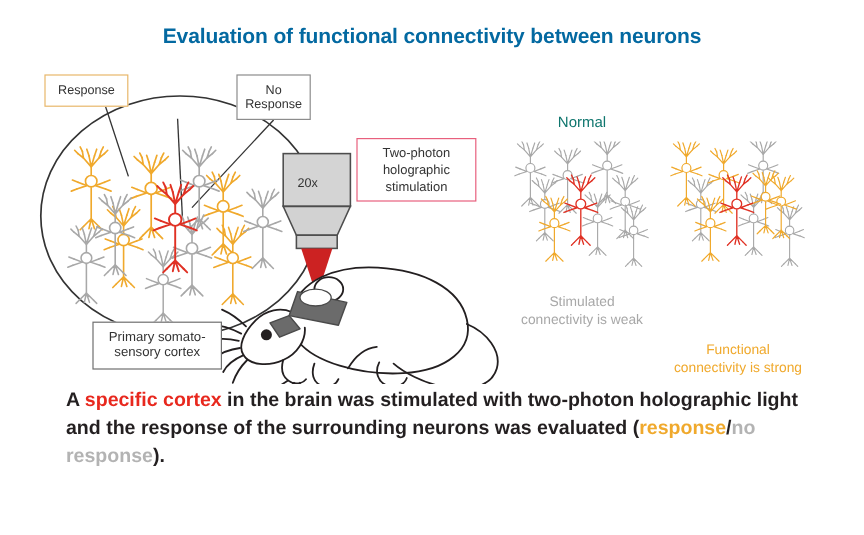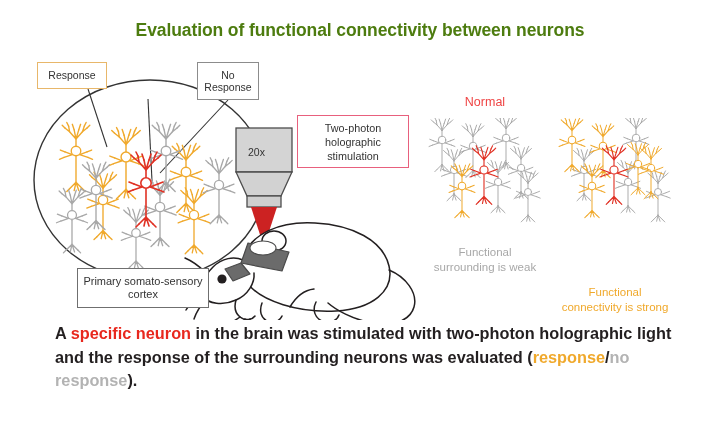--- a/index.html
+++ b/index.html
@@ -24,21 +24,21 @@
   
   .title {
     position: absolute;
     top: 20px;
     left: 0;
     width: 720px;
     text-align: center;
     font-size: 17.5px;
     font-weight: bold;
     letter-spacing: -0.1px;
-    color: #4d7c0f;
+    color: #0369a1;
   }
 
   
   .labelbox {
     position: absolute;
     box-sizing: border-box;
     background: #ffffff;
     text-align: center;
     font-size: 10.5px;
     line-height: 12.2px;
@@ -49,30 +49,30 @@
     justify-content: center;
     border: 1.4px solid #808080;
   }
   .labelbox.orange { border-color: #e8b76a; }
   .labelbox.red    { border-color: #e8607d; }
   .labelbox.grey   { border-color: #8c8c8c; }
 
   #lb-response   { left: 37px;  top: 62px;  width: 70px; height: 27px; }
   #lb-stimulated { left: 117px; top: 61px;  width: 64px; height: 38px; }
   #lb-noresponse { left: 197px; top: 62px;  width: 62px; height: 38px; }
-  #lb-twophoton  { left: 297px; top: 115px; width: 112px; height: 53px;
+  #lb-twophoton  { left: 297px; top: 115px; width: 100px; height: 53px;
                    border-color:#e8607d; font-size: 10.8px; line-height: 14px; }
-  #lb-cortex     { left: 77px;  top: 268px; width: 132px; height: 40px;
+  #lb-cortex     { left: 77px;  top: 268px; width: 108px; height: 40px;
                    border-color:#6f6f6f; font-size: 11px; line-height: 13.5px; }
 
   
   .panel-title {
     position: absolute;
     font-size: 12.5px;
-    color: #ef4444;
+    color: #0f766e;
     text-align: center;
     width: 120px;
   }
   #pt-normal { left: 425px; top: 95px; }
   #pt-acute  { left: 555px; top: 95px; }
 
   .panel-caption {
     position: absolute;
     width: 116px;
     text-align: center;
@@ -244,21 +244,21 @@
       </g>
       <g stroke="#f0a92c" stroke-width="1.4">
         <use href="#neuron" transform="translate(38,68) scale(0.72)"></use>
       </g>
       <g stroke="#e03124" stroke-width="1.45">
         <use href="#neuron" transform="translate(60,52) scale(0.78)"></use>
       </g>
     </g>
   </svg>
 
-  <div class="panel-caption" id="pc-normal">Functional surrounding is weak</div>
+  <div class="panel-caption" id="pc-normal">Stimulated connectivity is weak</div>
 
 
   <svg class="svg-abs" style="left:554px; top:118px;" width="122" height="122" viewBox="0 0 122 122">
     <g fill="none" stroke-linecap="round" stroke-linejoin="round">
       <g stroke="#a8a8a8" stroke-width="1.35">
         <use href="#neuron" transform="translate(82,20) scale(0.72)"></use>
         <use href="#neuron" transform="translate(30,52) scale(0.7)"></use>
         <use href="#neuron" transform="translate(74,64) scale(0.7)"></use>
         <use href="#neuron" transform="translate(104,74) scale(0.68)"></use>
       </g>
@@ -271,16 +271,16 @@
       </g>
       <g stroke="#e03124" stroke-width="1.45">
         <use href="#neuron" transform="translate(60,52) scale(0.78)"></use>
       </g>
     </g>
   </svg>
 
   <div class="panel-caption" id="pc-acute">Functional connectivity is strong</div>
 
   <div class="caption">
-    <span>A </span><span class="c-red">specific neuron</span><span> in the brain was stimulated with two-photon holographic light and the response of the surrounding neurons was evaluated (</span><span class="c-orange">response</span><span>/</span><span class="c-grey">no response</span><span>).</span>
+    <span>A </span><span class="c-red">specific cortex</span><span> in the brain was stimulated with two-photon holographic light and the response of the surrounding neurons was evaluated (</span><span class="c-orange">response</span><span>/</span><span class="c-grey">no response</span><span>).</span>
   </div>
 
 </div>
 
 </body></html>

